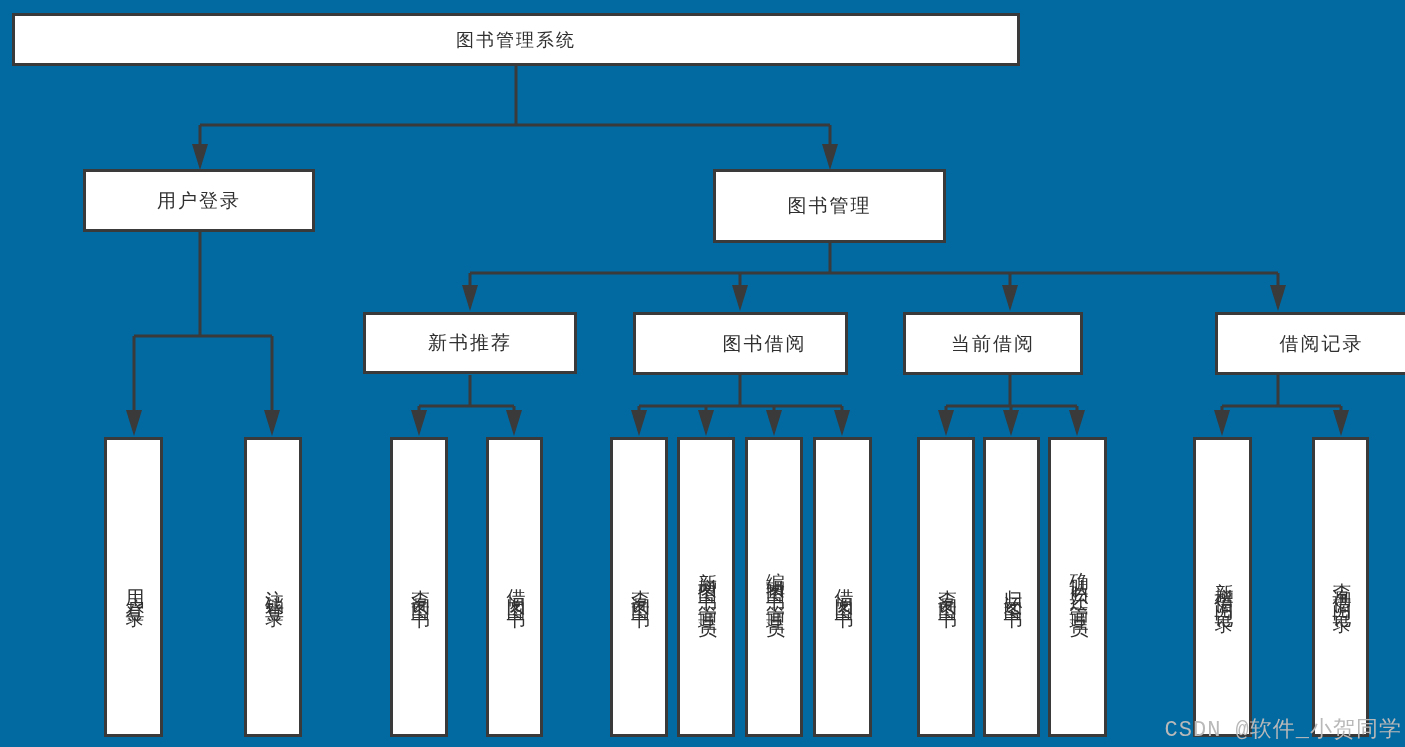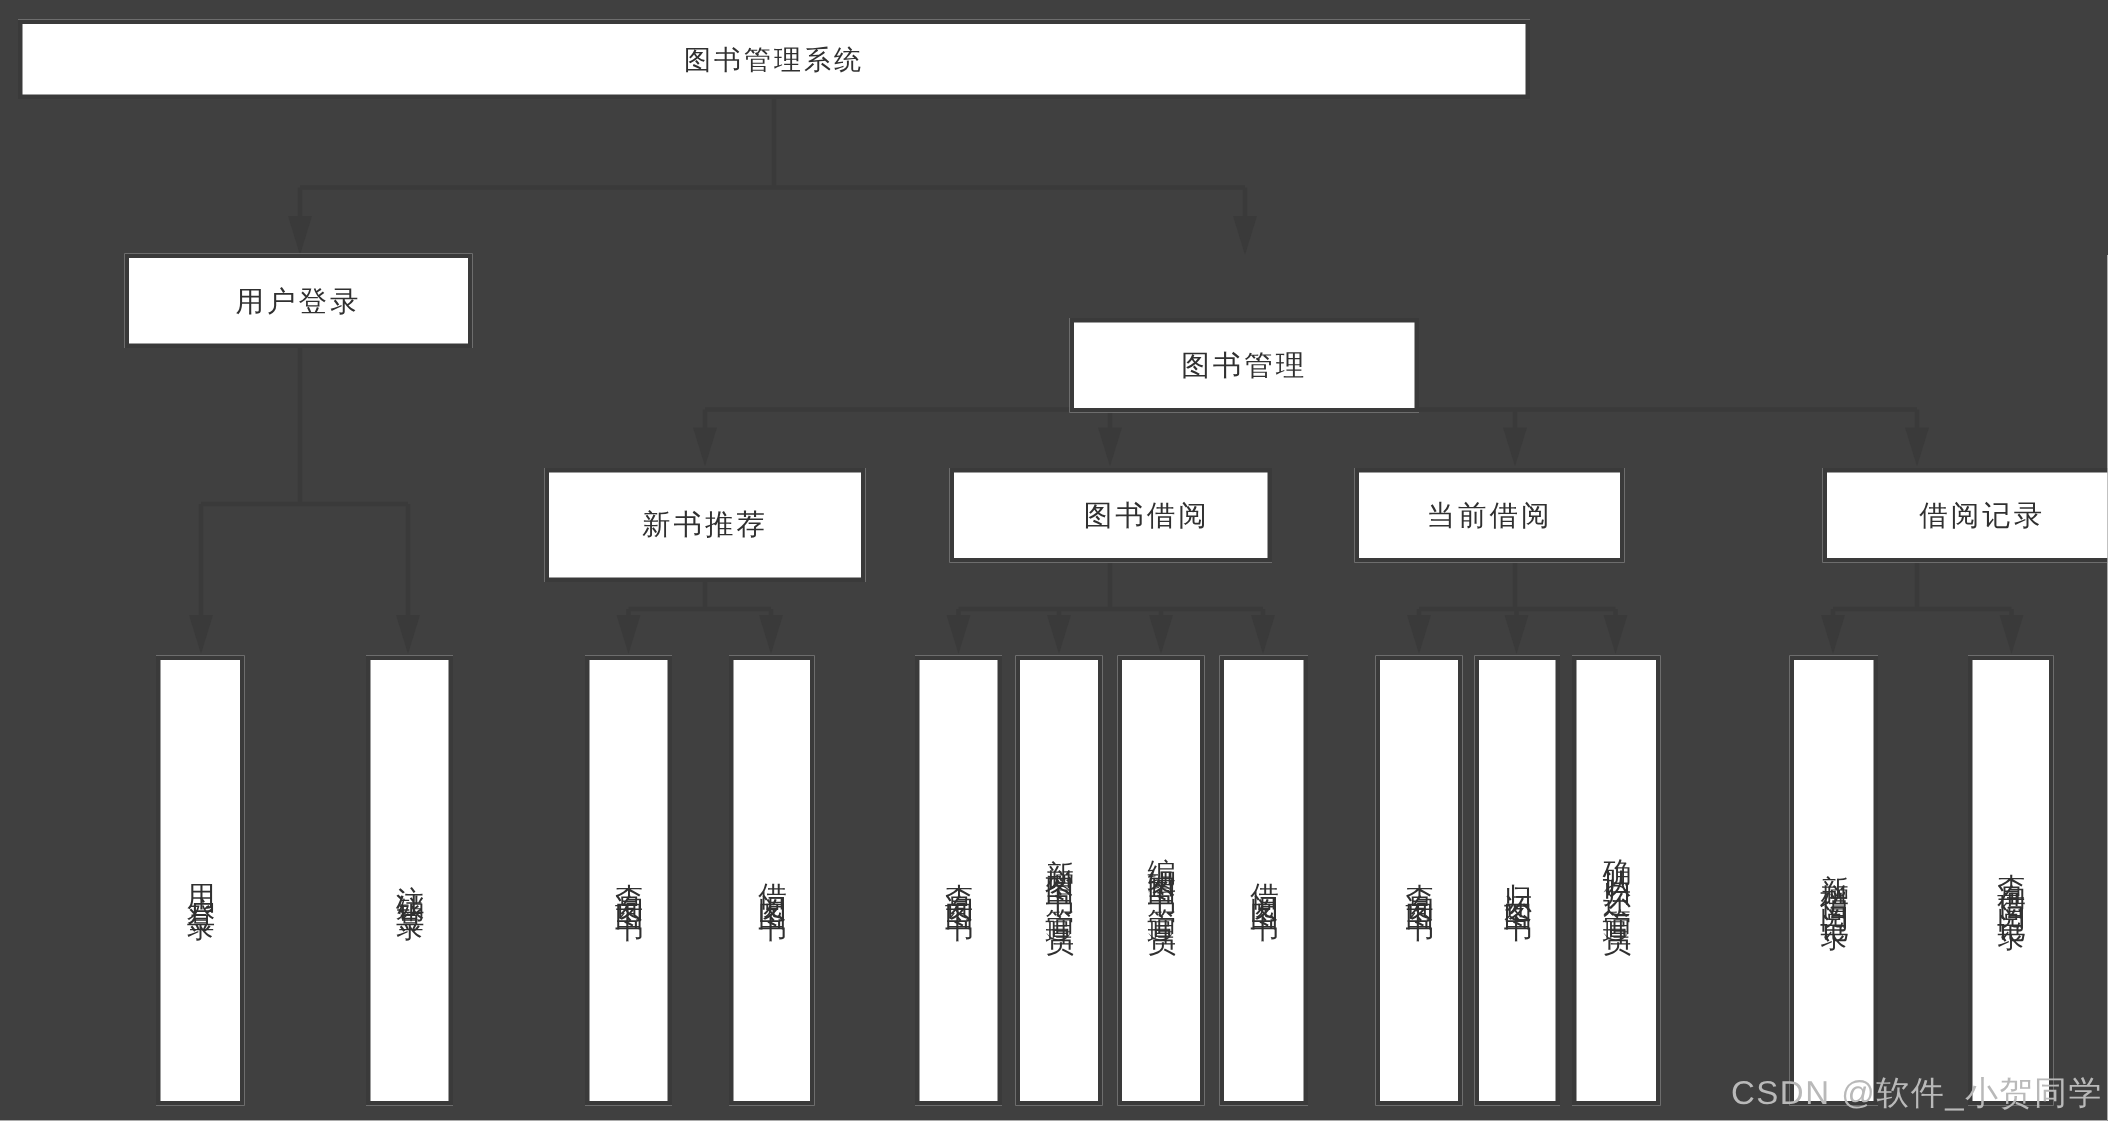--- a/index.html
+++ b/index.html
@@ -1,21 +1,21 @@
 <!DOCTYPE html>
 <html><head>
 <meta charset="utf-8">
 <style>
   html, body { margin: 0; padding: 0; background: #ffffff; }
   .canvas {
     position: relative;
     width: 1405px;
     height: 747px;
-    background: #404040;
-    font-family: Liberation Sans, sans-serif;
+    background: #0369a1;
+    font-family: Liberation Mono, monospace;
     overflow: hidden;
   }
   .connectors {
     position: absolute;
     left: 0; top: 0;
     width: 1405px; height: 747px;
     pointer-events: none;
   }
   .connectors path {
     stroke: #3a3a3a;
@@ -104,25 +104,25 @@
     </g>
   </svg>
 
   <div class="node root-node" style="left:12px; top:13px; width:1008px; height:53px;">
     <span>图书管理系统</span>
   </div>
 
   <div class="node h-node" style="left:83px; top:169px; width:232px; height:63px;">
     <span>用户登录</span>
   </div>
-  <div class="node h-node" style="left:713px; top:169px; width:233px; height:63px;margin-top:43px;">
+  <div class="node h-node" style="left:713px; top:169px; width:233px; height:74px;">
     <span>图书管理</span>
   </div>
 
-  <div class="node h-node" style="left:363px; top:312px; width:214px; height:76px;">
+  <div class="node h-node" style="left:363px; top:312px; width:214px; height:62px;">
     <span>新书推荐</span>
   </div>
   <div class="node h-node" style="left:633px; top:312px; width:215px; height:63px;padding-left:48px;">
     <span>图书借阅</span>
   </div>
   <div class="node h-node" style="left:903px; top:312px; width:180px; height:63px;">
     <span>当前借阅</span>
   </div>
   <div class="node h-node" style="left:1172px; top:312px; width:213px; height:63px;margin-left:43px;">
     <span>借阅记录</span>

